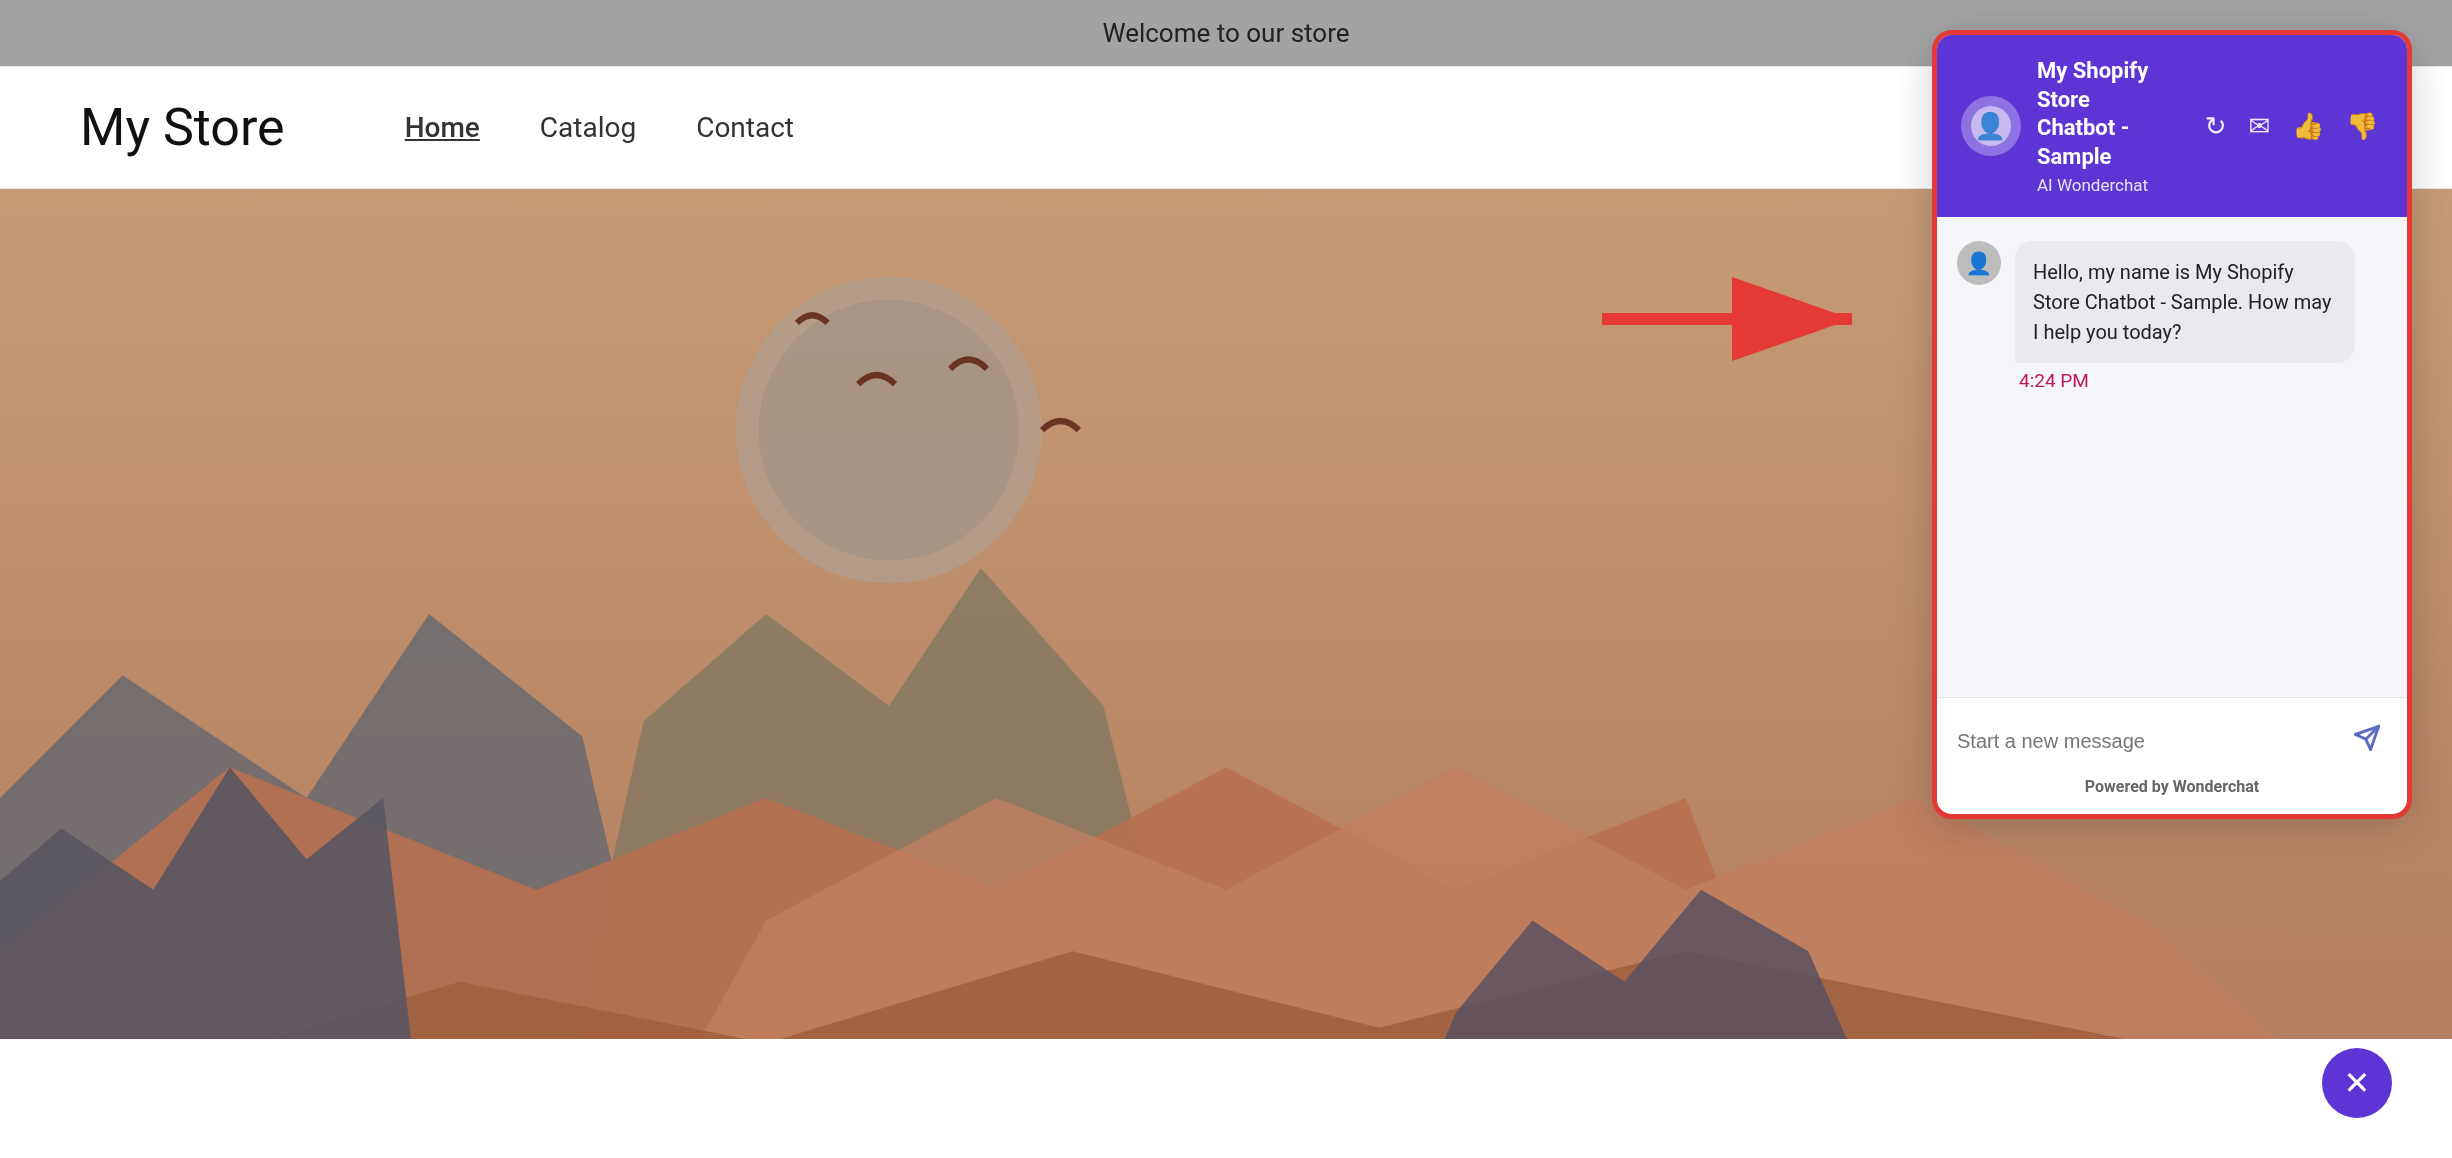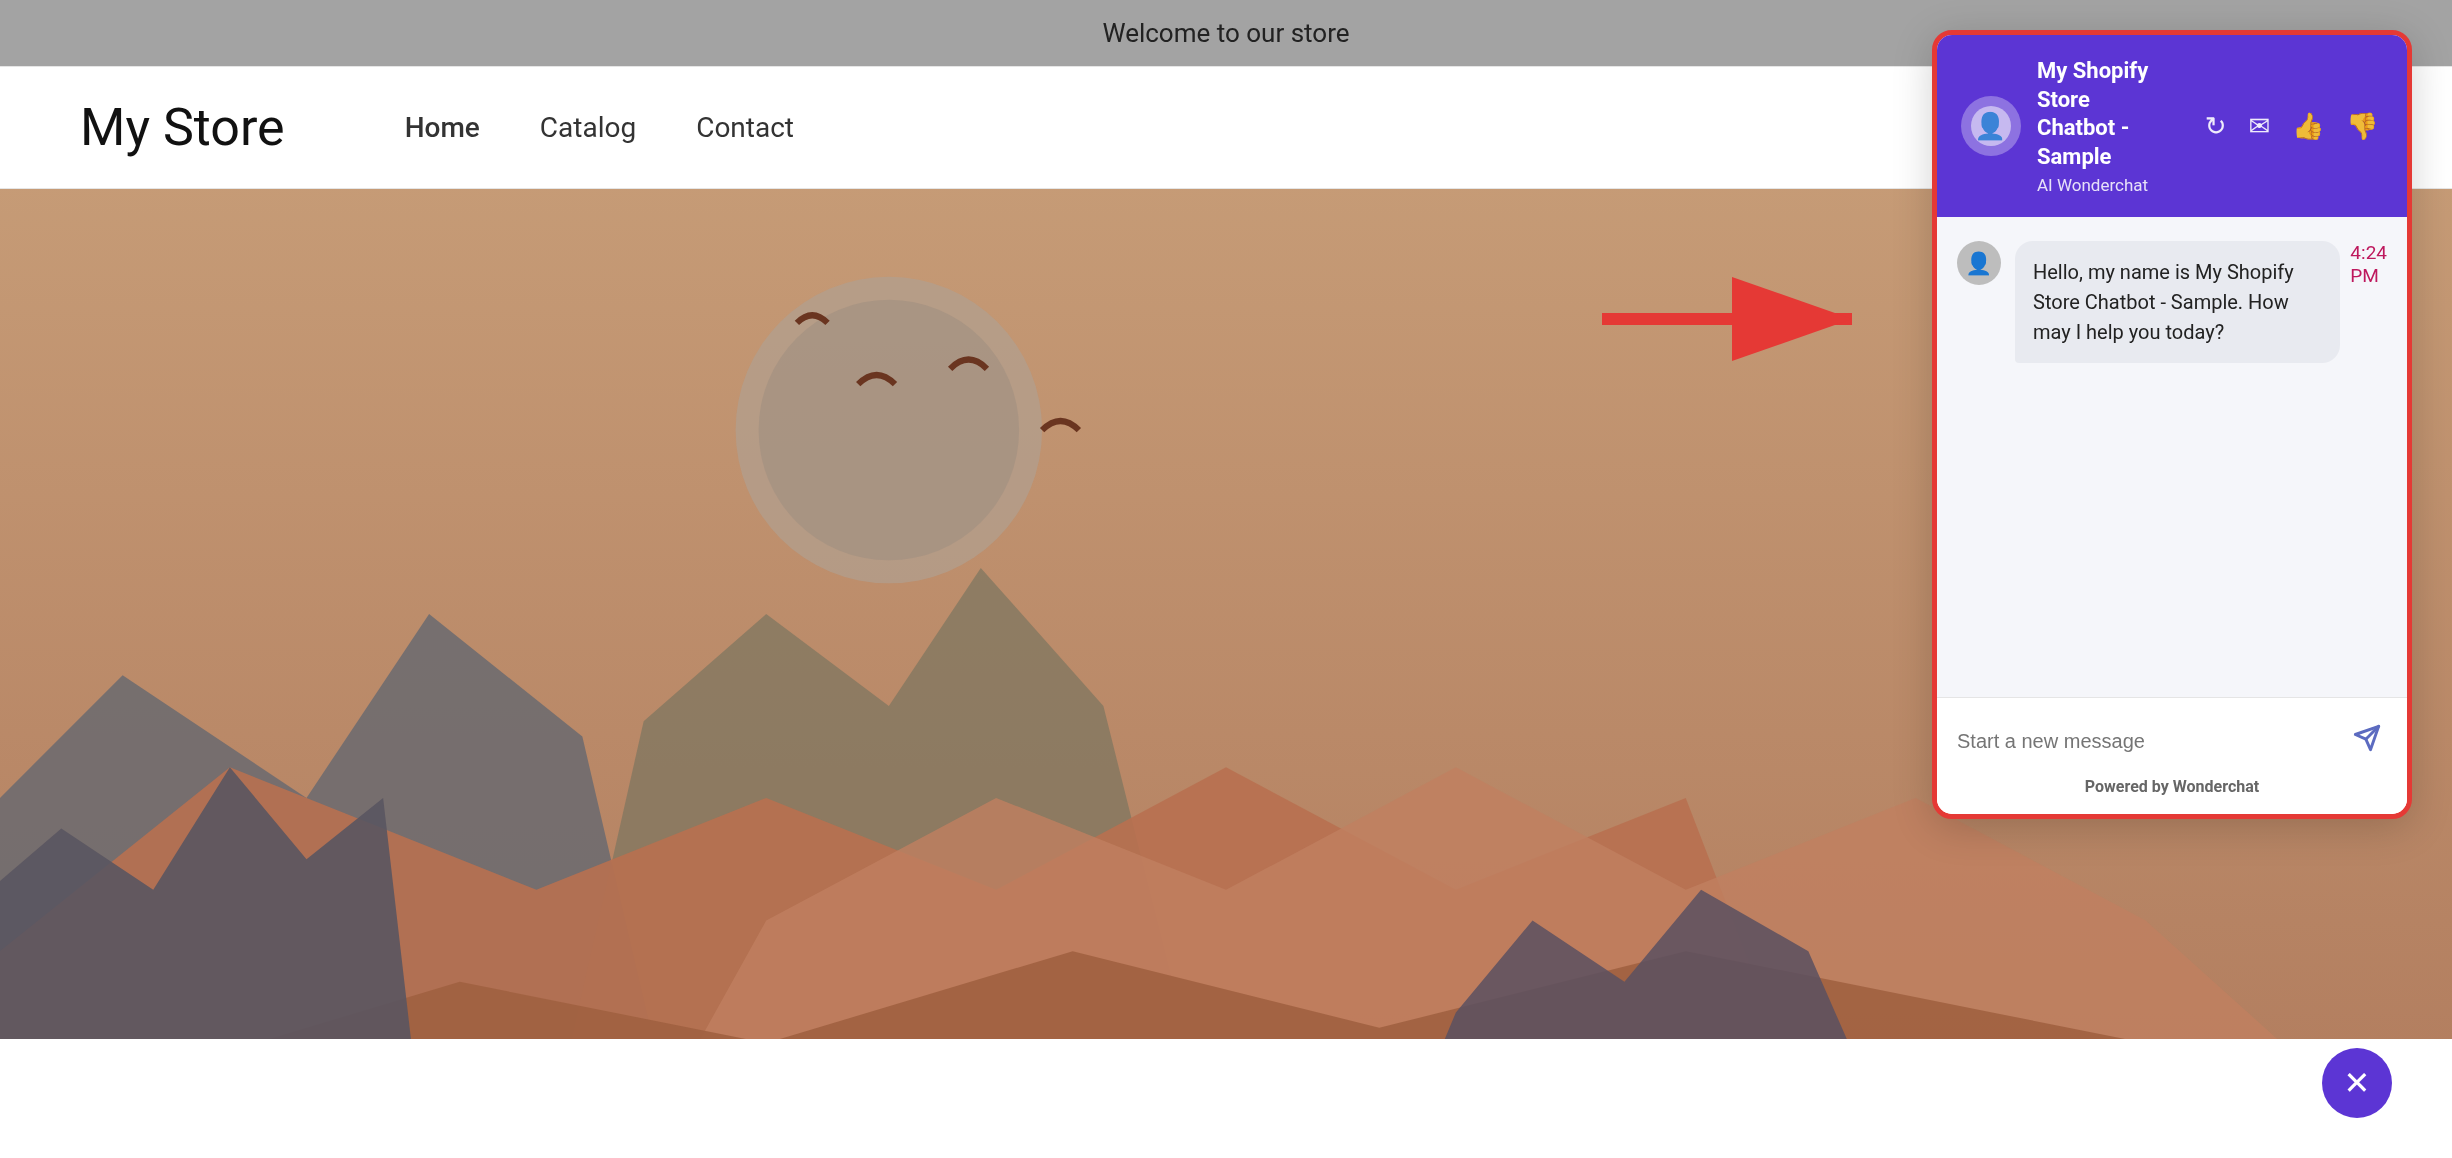--- a/index.html
+++ b/index.html
@@ -54,20 +54,21 @@
     }
 
     .nav-link {
       font-size: 28px;
       color: #333;
       text-decoration: none;
       cursor: pointer;
     }
 
     .nav-link.active {
+      text-decoration: underline;
       font-weight: 500;
     }
 
     
     .hero {
       width: 100%;
       height: 850px;
       position: relative;
       overflow: hidden;
     }
@@ -195,20 +196,21 @@
       flex-shrink: 0;
     }
 
     .msg-avatar-icon {
       color: #fff;
       font-size: 22px;
     }
 
     .msg-bubble-wrapper {
       display: flex;
+      flex-direction: column;
       gap: 6px;
     }
 
     .msg-bubble {
       background: #e8eaf0;
       border-radius: 18px 18px 18px 4px;
       padding: 16px 18px;
       font-size: 20px;
       color: #222;
       max-width: 340px;

